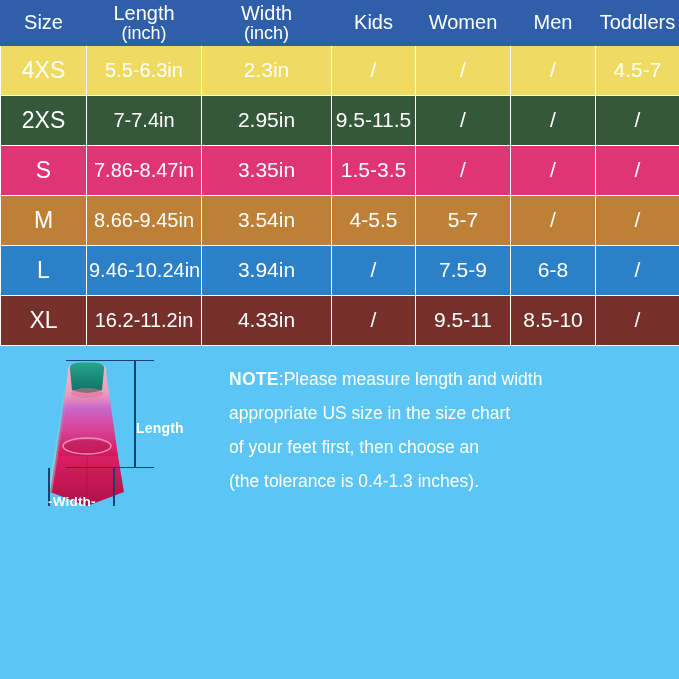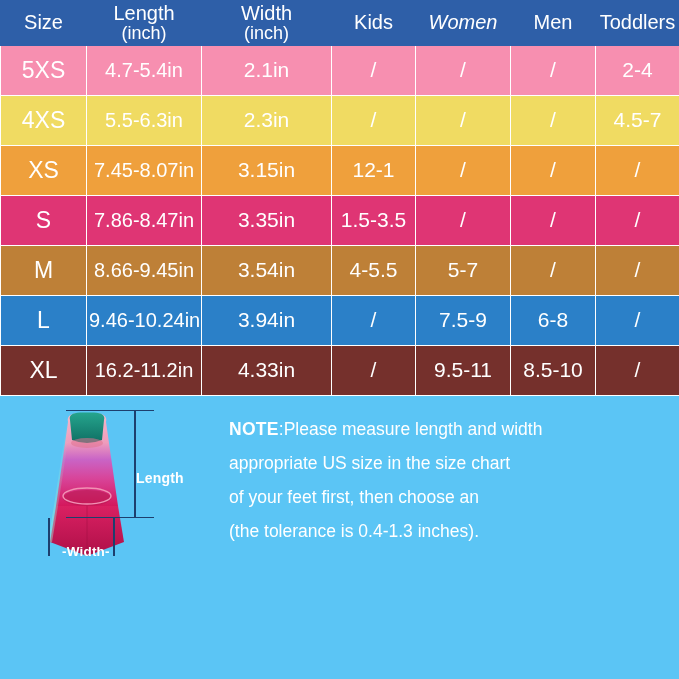--- a/index.html
+++ b/index.html
@@ -131,21 +131,21 @@
 
   .dim-label {
     position: absolute;
     color: #ffffff;
     font-weight: bold;
     font-size: 14px;
     letter-spacing: 0.2px;
   }
 
   .dim-length { left: 136px; top: 74px; }
-  .dim-width  { left: 62px;  top: 148px; font-size: 13.5px; }
+  .dim-width  { left: 48px;  top: 148px; font-size: 13.5px; }
 
   .dim-line {
     position: absolute;
     background: #1d3f6e;
   }
 </style>
 </head>
 <body style="background: rgb(91, 197, 245);">
 
 <div id="root">
@@ -169,55 +169,46 @@
           <span>Length</span>
           <span class="hdr-sub">(inch)</span>
         </th>
         <th style="background: rgb(46, 95, 168); border-color: rgb(46, 95, 168);">
           <span>Width</span>
           <span class="hdr-sub">(inch)</span>
         </th>
         <th style="background: rgb(46, 95, 168); border-color: rgb(46, 95, 168);">
           <span>Kids</span>
         </th>
-        <th style="background: rgb(46, 95, 168); border-color: rgb(46, 95, 168); font-style: italic;">
+        <th style="background: rgb(46, 95, 168); border-color: rgb(46, 95, 168);">
           <span>Women</span>
         </th>
         <th style="background: rgb(46, 95, 168); border-color: rgb(46, 95, 168); text-align: center;">
           <span>Men</span>
         </th>
         <th style="background: rgb(46, 95, 168); border-color: rgb(46, 95, 168);">
           <span>Toddlers</span>
         </th>
       </tr>
     </thead>
     <tbody id="table-body">
-        <tr class="row" style="--row-bg: #F78FB0;">
-          <td class="cell-size">5XS</td>
-          <td class="cell-length">4.7-5.4in</td>
-          <td class="cell-width">2.1in</td>
-          <td class="cell-kids">/</td>
-          <td class="cell-women">/</td>
-          <td class="cell-men">/</td>
-          <td class="cell-toddlers">2-4</td>
-        </tr>
         <tr class="row" style="--row-bg: #F0DB62;">
           <td class="cell-size">4XS</td>
           <td class="cell-length">5.5-6.3in</td>
           <td class="cell-width">2.3in</td>
           <td class="cell-kids">/</td>
           <td class="cell-women">/</td>
           <td class="cell-men">/</td>
           <td class="cell-toddlers">4.5-7</td>
         </tr>
-        <tr class="row" style="--row-bg: #EFA03C;">
-          <td class="cell-size">XS</td>
-          <td class="cell-length">7.45-8.07in</td>
-          <td class="cell-width">3.15in</td>
-          <td class="cell-kids">12-1</td>
+        <tr class="row" style="--row-bg: #35583A;">
+          <td class="cell-size">2XS</td>
+          <td class="cell-length">7-7.4in</td>
+          <td class="cell-width">2.95in</td>
+          <td class="cell-kids">9.5-11.5</td>
           <td class="cell-women">/</td>
           <td class="cell-men">/</td>
           <td class="cell-toddlers">/</td>
         </tr>
         <tr class="row" style="--row-bg: #DF3574;">
           <td class="cell-size">S</td>
           <td class="cell-length">7.86-8.47in</td>
           <td class="cell-width">3.35in</td>
           <td class="cell-kids">1.5-3.5</td>
           <td class="cell-women">/</td>

